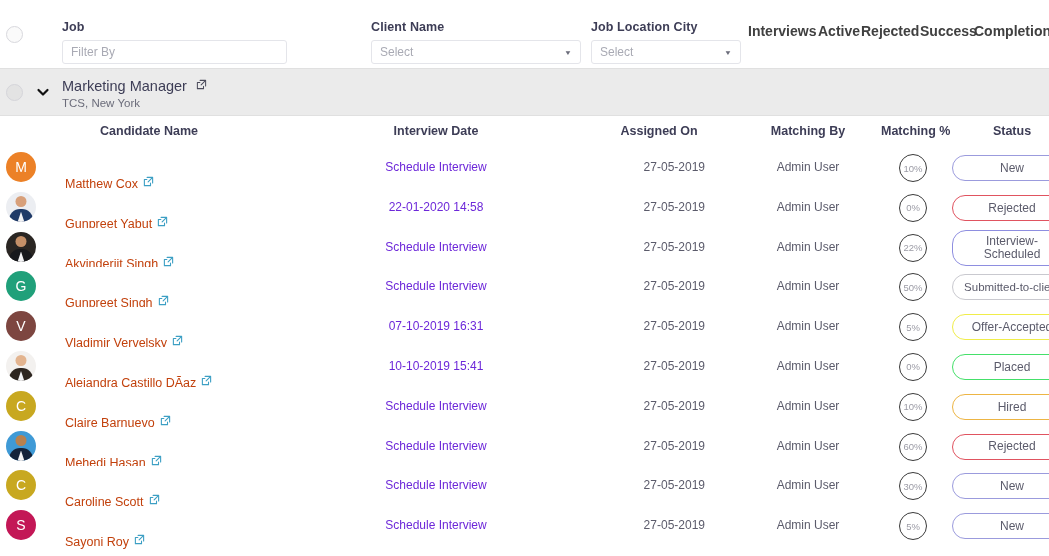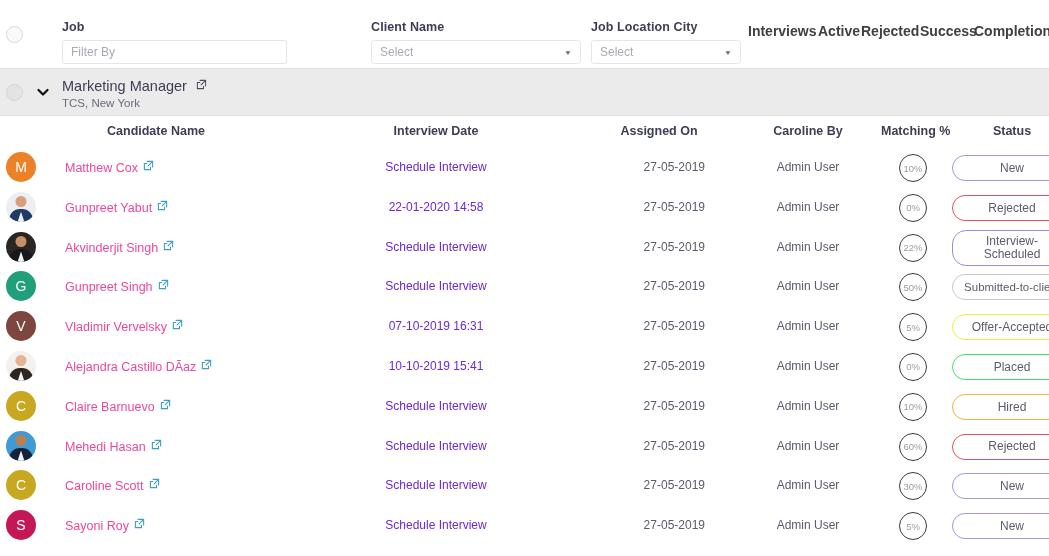--- a/index.html
+++ b/index.html
@@ -120,22 +120,22 @@
     position: absolute; left: 50%; bottom: -2px; transform: translateX(-50%);
     width: 24px; height: 15px; border-radius: 11px 11px 0 0;
   }
   .photo .shirt {
     position: absolute; left: 50%; bottom: -2px; transform: translateX(-50%);
     width: 8px; height: 12px; background: #f2f2f4;
     clip-path: polygon(50% 0, 100% 100%, 0 100%);
   }
 
   .cname {
-    position: absolute; left: 65px; top: 12px;
-    font-size: 12.5px; color: #ec4899; white-space: nowrap;
+    position: absolute; left: 65px; top: 28px;
+    font-size: 12.5px; color: #c2410c; white-space: nowrap;
   }
   .idate {
     position: absolute; top: 12px; font-size: 12px; color: #6d28d9;
     white-space: nowrap; text-align: center;
   }
   .aon {
     position: absolute; top: 12px; font-size: 12px; color: #5b5b6b;
     white-space: nowrap; text-align: right;
   }
   .aby {
@@ -249,24 +249,24 @@
 
     <div class="job-metric" style="left:748px;width:62px;">0</div>
     <div class="job-metric" style="left:818px;width:40px;">8</div>
     <div class="job-metric" style="left:861px;width:52px;">2</div>
     <div class="job-metric" style="left:920px;width:46px;">1</div>
     <div class="ring ring-100">100%</div>
   </div>
 
   <div class="thead">
     <div id="th-host">
-        <div class="th" style="left:81px;width:150px;text-align:center;">Candidate Name</div>
+        <div class="th" style="left:48px;width:150px;text-align:right;">Candidate Name</div>
         <div class="th" style="left:380px;width:112px;text-align:center;">Interview Date</div>
         <div class="th" style="left:613px;width:92px;text-align:center;">Assigned On</div>
-        <div class="th" style="left:770px;width:76px;text-align:center;">Caroline By</div>
+        <div class="th" style="left:770px;width:76px;text-align:center;">Matching By</div>
         <div class="th" style="left:881px;width:66px;text-align:center;">Matching %</div>
         <div class="th" style="left:988px;width:48px;text-align:center;">Status</div>
       </div>
   </div>
 
   <div class="rows">
     <div id="rows-host">
         <div class="row">
           <div class="avatar" style="background:#ec8127;">
             <span>M</span>

